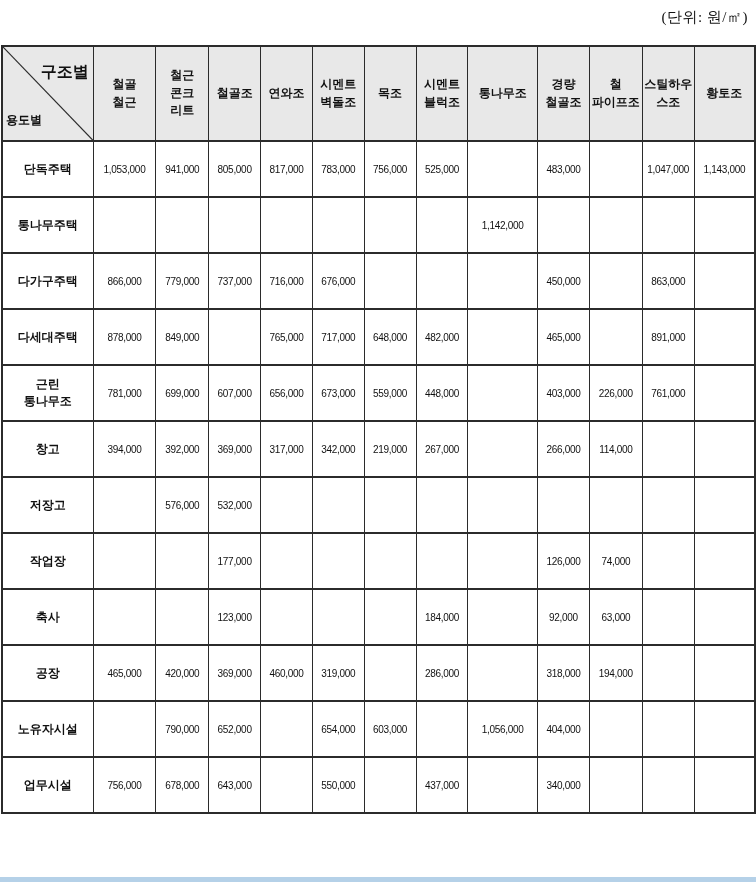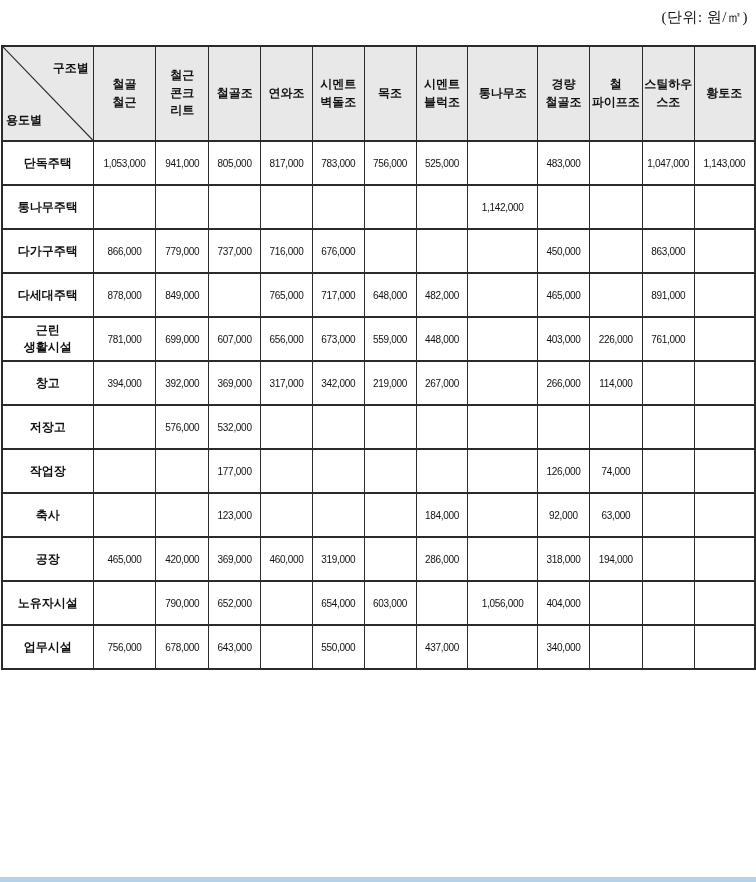--- a/index.html
+++ b/index.html
@@ -32,33 +32,33 @@
     padding:0 1px;
     text-align:center;vertical-align:middle;
     overflow:hidden;
   }
   .cost-table thead th{
     background:var(--header-bg);
     font-size:12px;font-weight:bold;
     white-space:pre-line;line-height:1.45;
     height:95px;
   }
-  .cost-table tbody tr{height:44px;}
+  .cost-table tbody tr{height:56px;}
   .cost-table tbody th{
     font-size:12px;font-weight:bold;
     white-space:pre-line;line-height:1.4;
     background:var(--bg);
   }
   .cost-table td{
     font-size:10px;letter-spacing:-0.3px;
     font-family:"Liberation Sans","DejaVu Sans",sans-serif;
   }
   th.corner{position:relative;padding:0;}
   th.corner .diag{position:absolute;inset:0;width:100%;height:100%;}
-  th.corner .corner-tr{position:absolute;top:13px;right:4px;font-size:12px;font-weight:bold;}
+  th.corner .corner-tr{position:absolute;top:13px;right:4px;font-size:16px;font-weight:bold;}
   th.corner .corner-bl{position:absolute;bottom:11px;left:3px;font-size:12px;font-weight:bold;margin-top:34px;}
   .bottom-strip{
     position:absolute;left:0;bottom:0;width:756px;height:5px;
     background:var(--bottom-bar);
   }
 </style>
 </head>
 <body>
 
 <div class="unit-label">(단위: 원/㎡)</div>
@@ -168,21 +168,21 @@
         <td>648,000</td>
         <td>482,000</td>
         <td></td>
         <td>465,000</td>
         <td></td>
         <td>891,000</td>
         <td></td>
       </tr>
       <tr>
         <th>근린
-생활시설</th>
+통나무조</th>
         <td>781,000</td>
         <td>699,000</td>
         <td>607,000</td>
         <td>656,000</td>
         <td>673,000</td>
         <td>559,000</td>
         <td>448,000</td>
         <td></td>
         <td>403,000</td>
         <td>226,000</td>

